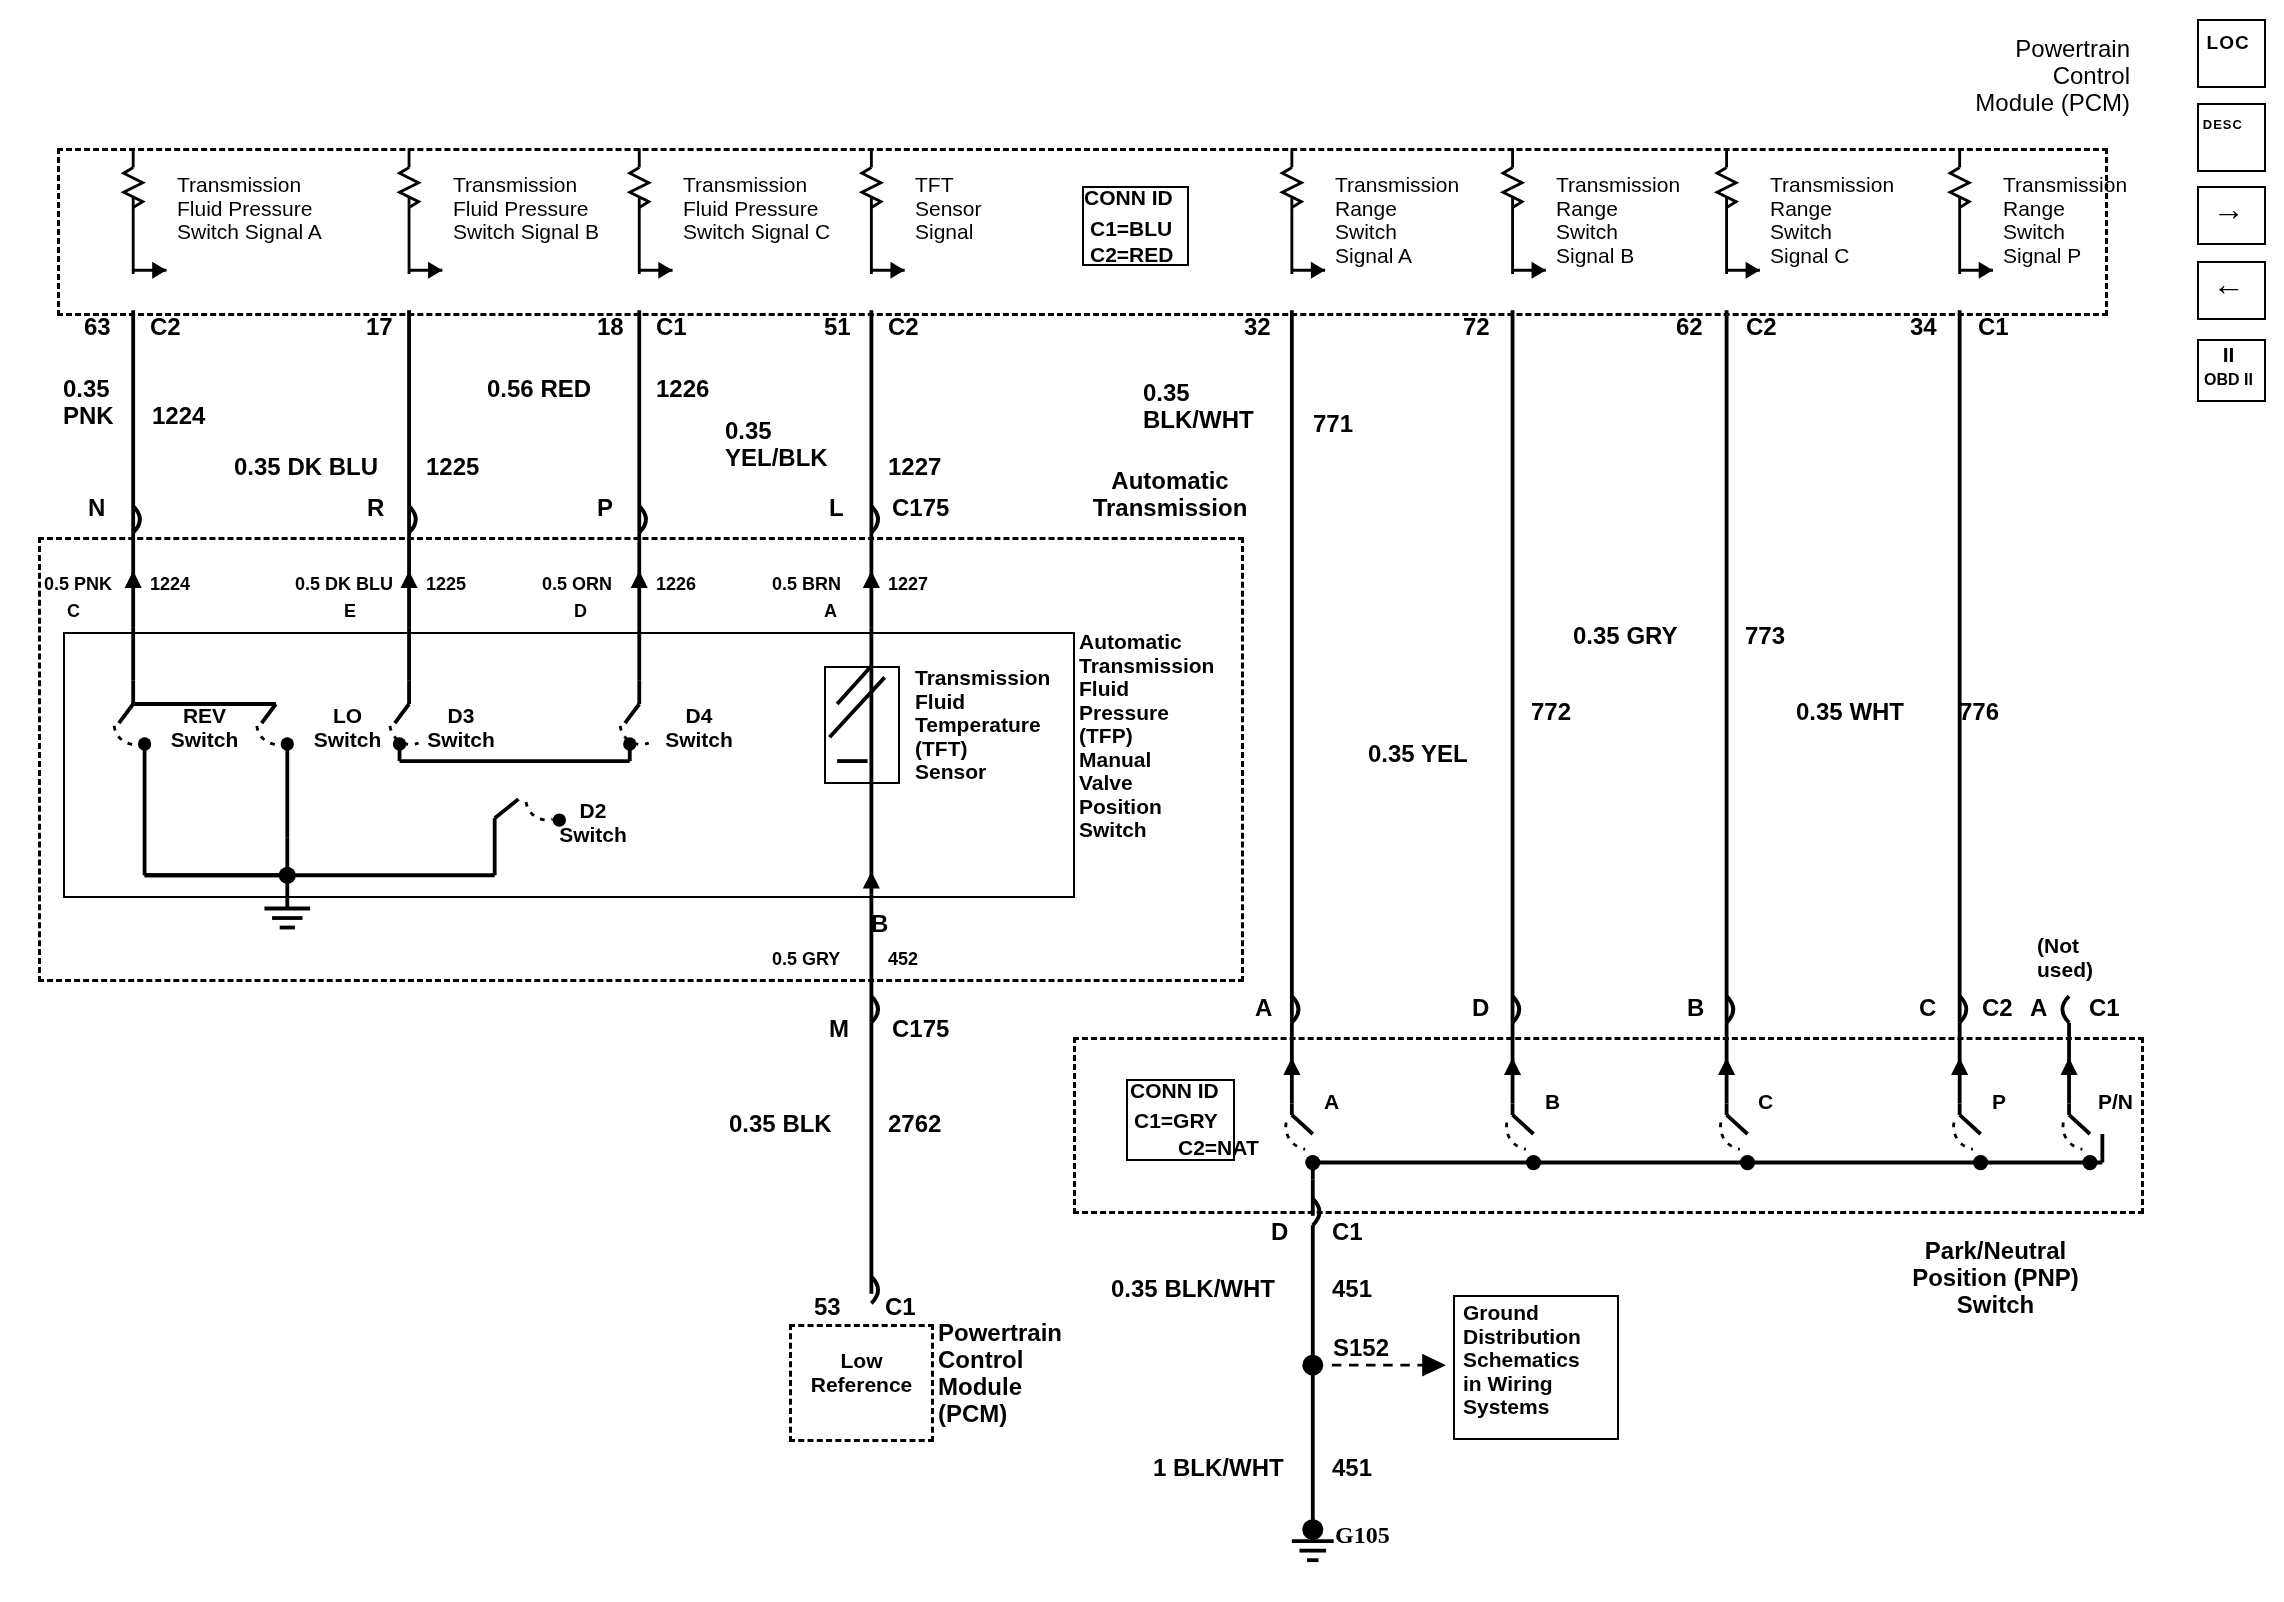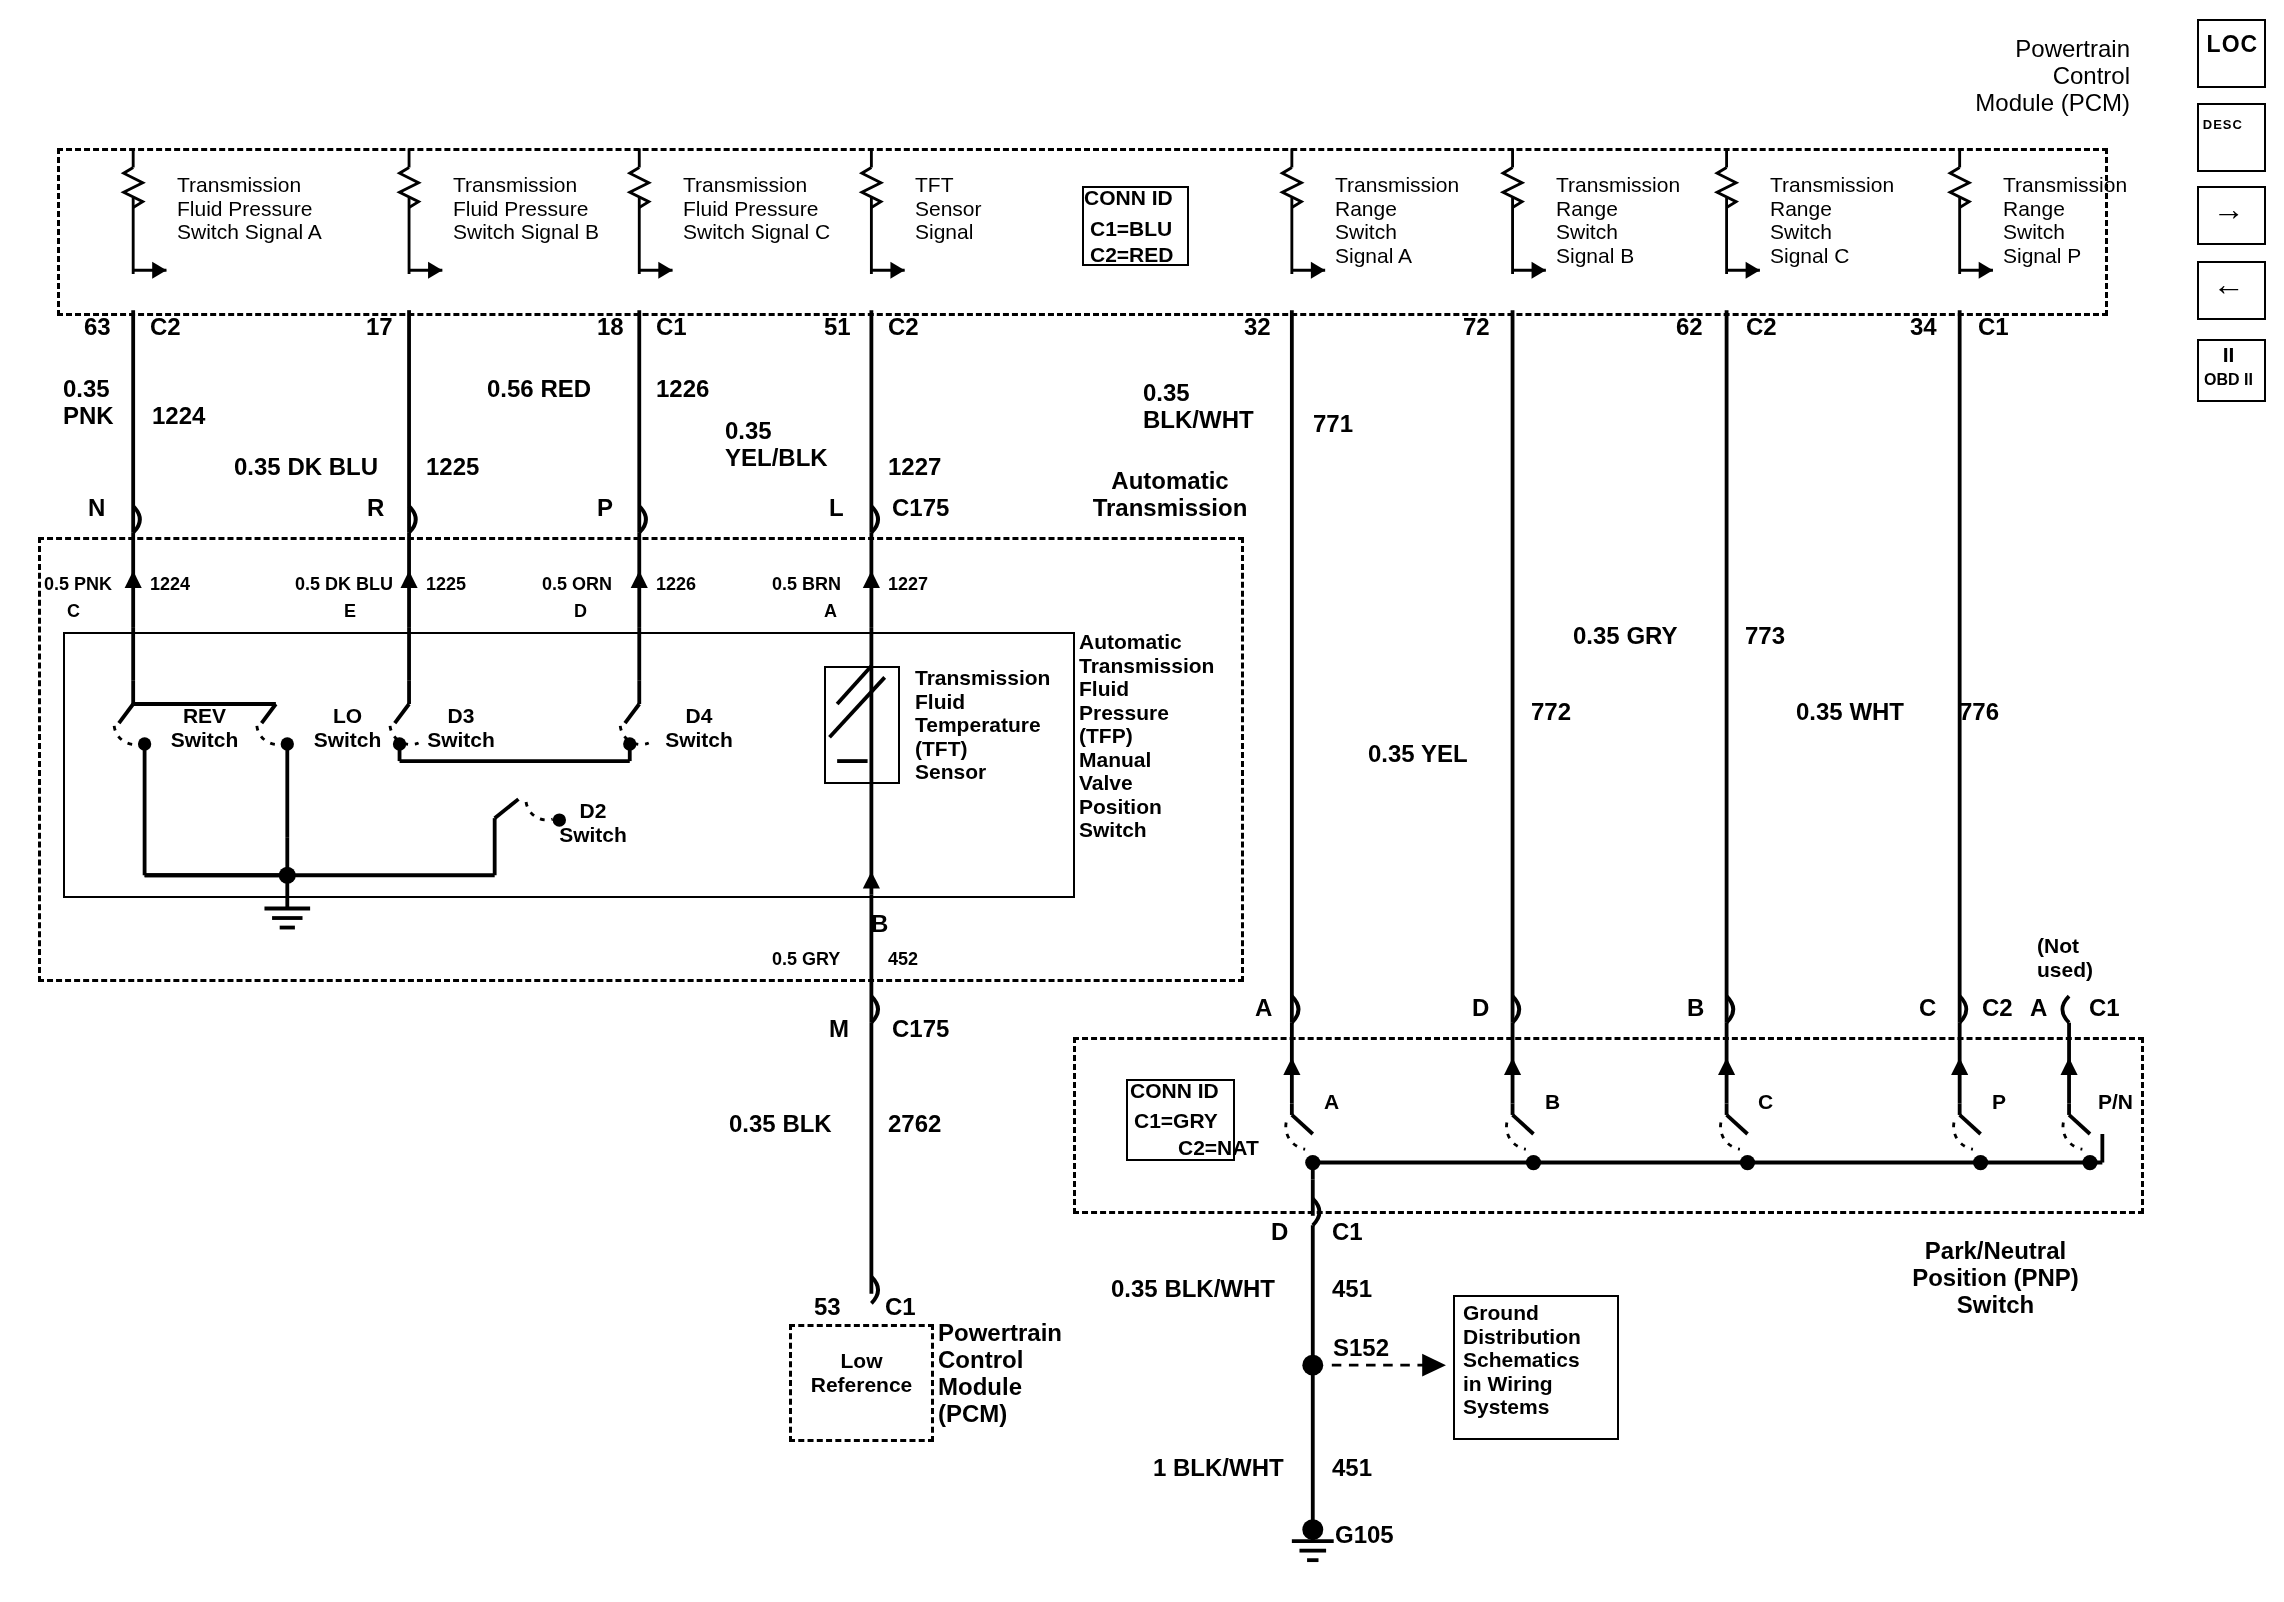--- a/index.html
+++ b/index.html
@@ -434,24 +434,24 @@
   <div class="solidbox" style="left:1453px;top:1295px;width:162px;height:141px;background:#fff;"></div>
   <div class="lbl b" style="left:1463px;top:1301px;">Ground
 Distribution
 Schematics
 in Wiring
 Systems</div>
 
   <div class="lbl big b" style="left:1153px;top:1455px;">1 BLK/WHT</div>
   <div class="lbl big b" style="left:1332px;top:1455px;">451</div>
 
-  <div class="lbl big b" style="left:1335px;top:1522px;">G105</div>
+  <div class="lbl big b" style="left:1335px;top:1522px;font-family:Liberation Serif, serif;">G105</div>
 
   <div class="sidebtn" style="left:2197px;top:19px;width:65px;height:65px;">
-    <div class="lbl b" style="left:7.6px;top:11.4px;font-size:23px;letter-spacing:1px;">LOC</div>
+    <div class="lbl b" style="left:7.6px;top:11.4px;font-size:19px;letter-spacing:1px;">LOC</div>
   </div>
   <div class="sidebtn" style="left:2197px;top:103px;width:65px;height:65px;">
     <div class="lbl b" style="left:3.8px;top:13.3px;font-size:13px;letter-spacing:1px;">DESC</div>
   </div>
   <div class="sidebtn" style="left:2197px;top:186px;width:65px;height:55px;">
     <div class="lbl b c" style="left:0;top:3.8px;width:59px;font-size:32px;">→</div>
   </div>
   <div class="sidebtn" style="left:2197px;top:261px;width:65px;height:55px;">
     <div class="lbl b c" style="left:0;top:3.8px;width:59px;font-size:32px;">←</div>
   </div>

